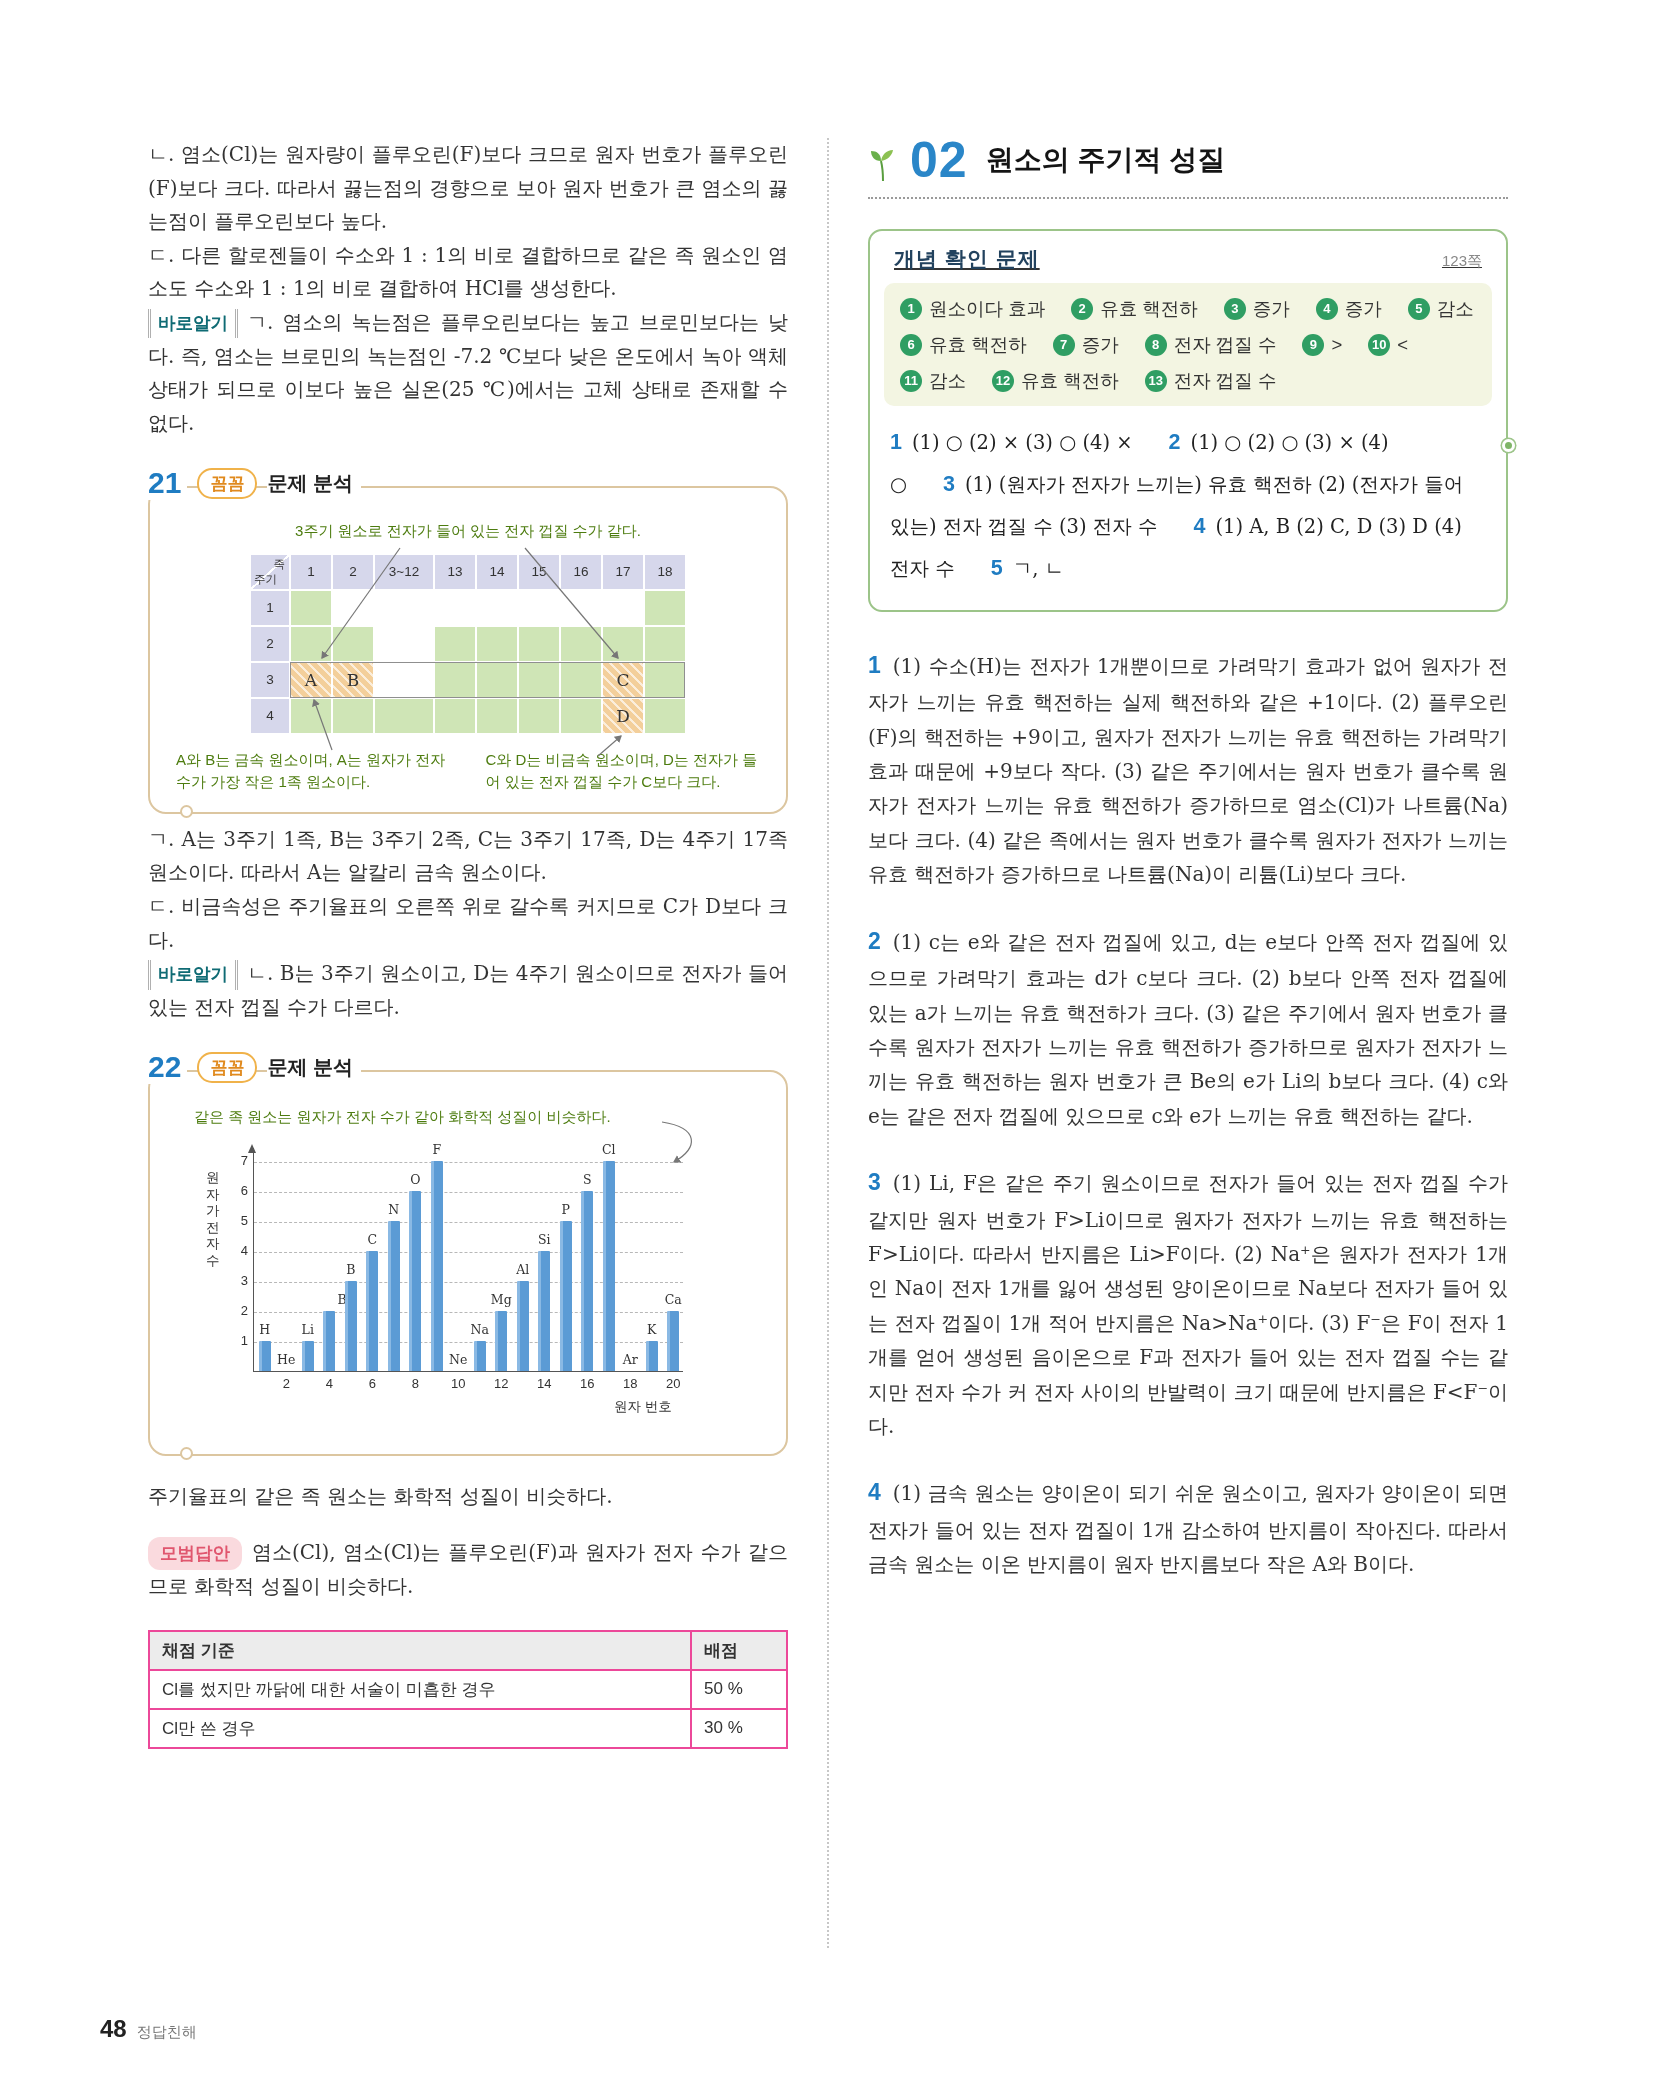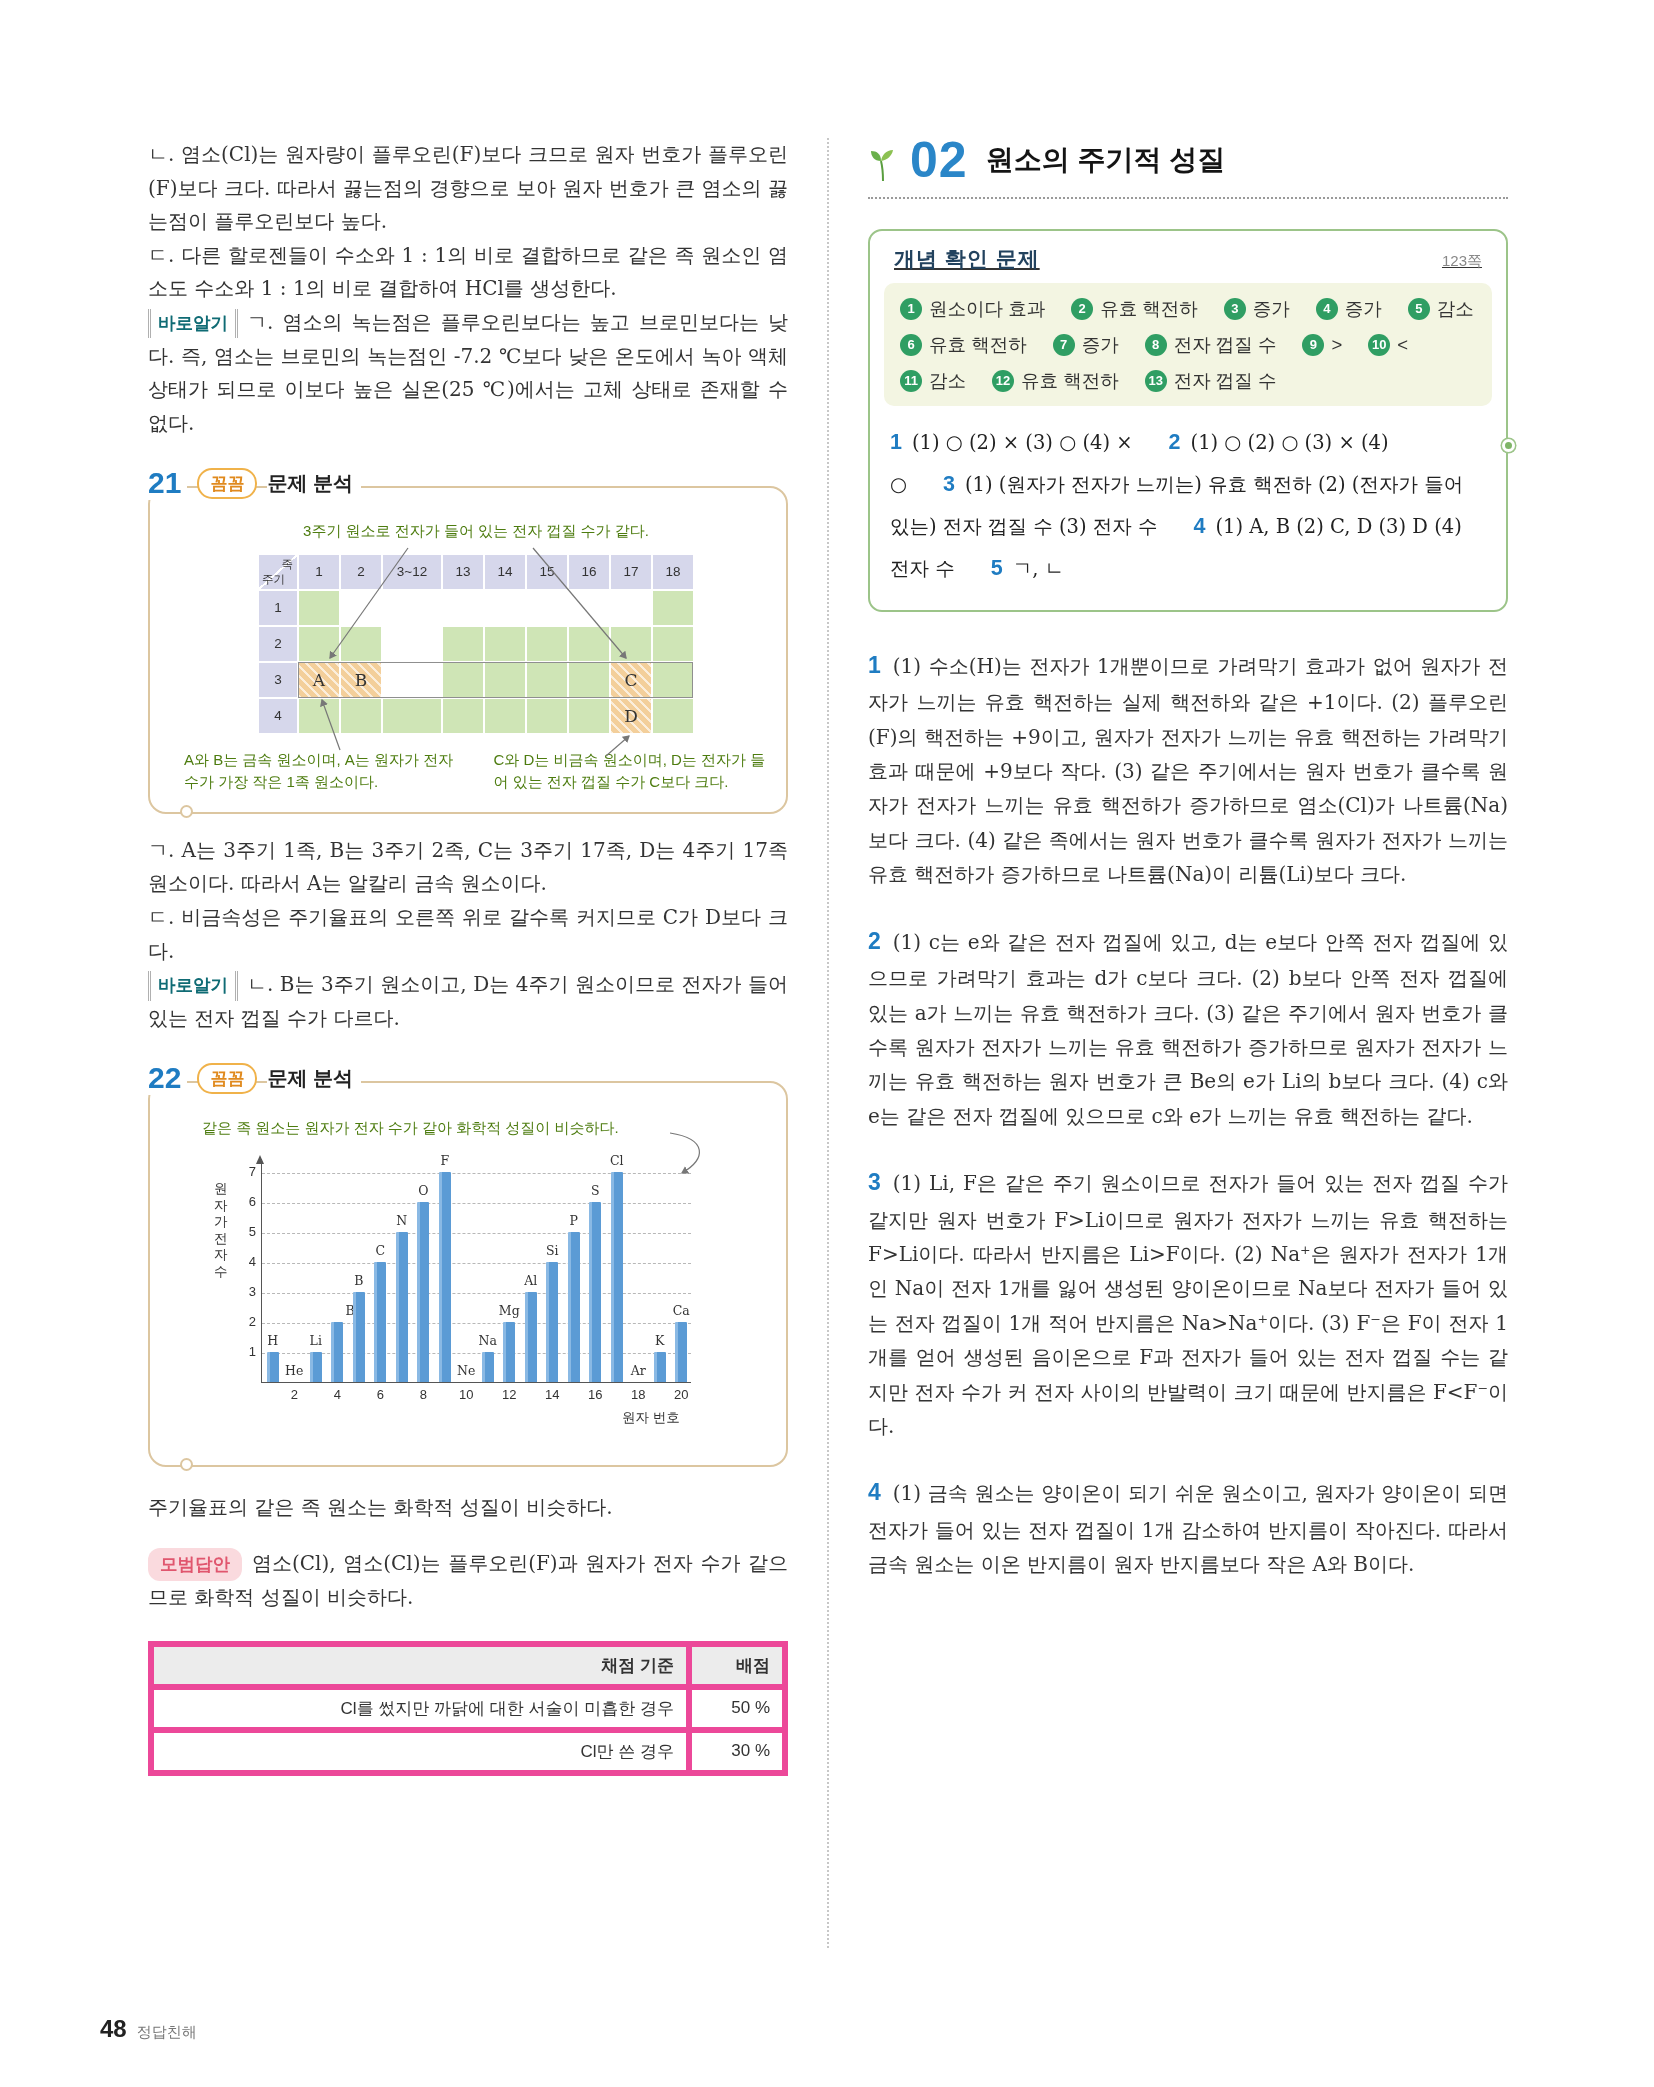--- a/index.html
+++ b/index.html
@@ -22,22 +22,22 @@
   }
   .baro {
     display:inline-block; border-left:3px double #b0b0b0; border-right:3px double #b0b0b0;
     padding:0 7px; margin-right:9px; color:#0f6b74; font-weight:bold; font-size:17.5px;
     font-family:"Liberation Sans",sans-serif;
   }
 
   
   .problem { position:relative; margin-top:46px; }
   .analysis-box {
-    border:2px solid #dcc6a0; border-radius:18px; padding:32px 28px 18px;
-    position:relative; margin:36px 0 20px; background:#fff;
+    border:2px solid #dcc6a0; border-radius:18px; padding:32px 20px 18px;
+    position:relative; margin:36px 0 9px; background:#fff;
   }
   .analysis-box::after {
     content:""; position:absolute; left:30px; bottom:-6px; width:9px; height:9px;
     border:2px solid #dcc6a0; border-radius:50%; background:#fff;
   }
   .analysis-header { position:absolute; top:-22px; left:-8px; display:flex; align-items:center; gap:10px; }
   .prob-num { font-weight:bold; font-size:30px; color:#1f7cc2; background:#fff; padding:0 6px; }
   .kk-badge {
     border:2px solid #f0b24a; color:#e08a1e; background:#fff; border-radius:15px;
     padding:2px 11px; font-weight:bold; font-size:17px;
@@ -99,21 +99,21 @@
 
   
   .summary-line { margin-top:24px; }
   .model-row { margin-top:22px; }
   .model-pill {
     display:inline-block; background:#fadade; color:#e0566e; font-weight:bold;
     border-radius:12px; padding:2px 12px; font-size:17.5px; margin-right:10px;
     font-family:"Liberation Sans",sans-serif;
   }
   .scoring { width:100%; border-collapse:collapse; margin-top:26px; font-size:17px; }
-  .scoring th, .scoring td { border:6px solid #ec4899; padding:7px 12px; text-align:right; font-weight:normal; }
+  .scoring th, .scoring td { border:2px solid #ec4899; padding:7px 12px; text-align:left; font-weight:normal; }
   .scoring th { background:#ececec; font-weight:bold; color:#333; }
   .scoring .score-col { width:96px; }
   .scoring { border-top:2px solid #8d8d8d; }
 
   
   .section-header { display:flex; align-items:flex-end; gap:12px; }
   .sprout { position:relative; top:4px; }
   .sec-num { font-size:50px; font-weight:bold; color:#2a86c8; line-height:0.9; letter-spacing:1px; }
   .sec-title { font-size:28px; font-weight:bold; color:#141414; margin:0 0 4px 6px; }
   .dotted-rule { border-bottom:2px dotted #9a9a9a; margin:14px 0 30px; }

